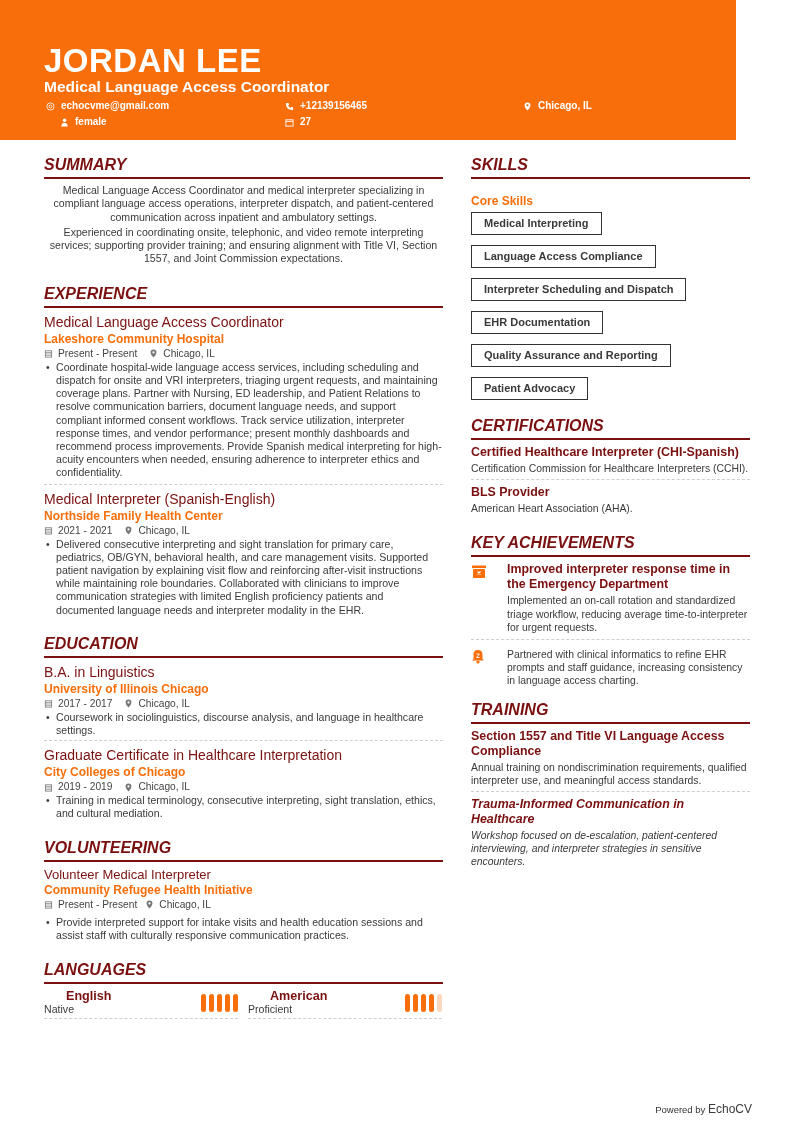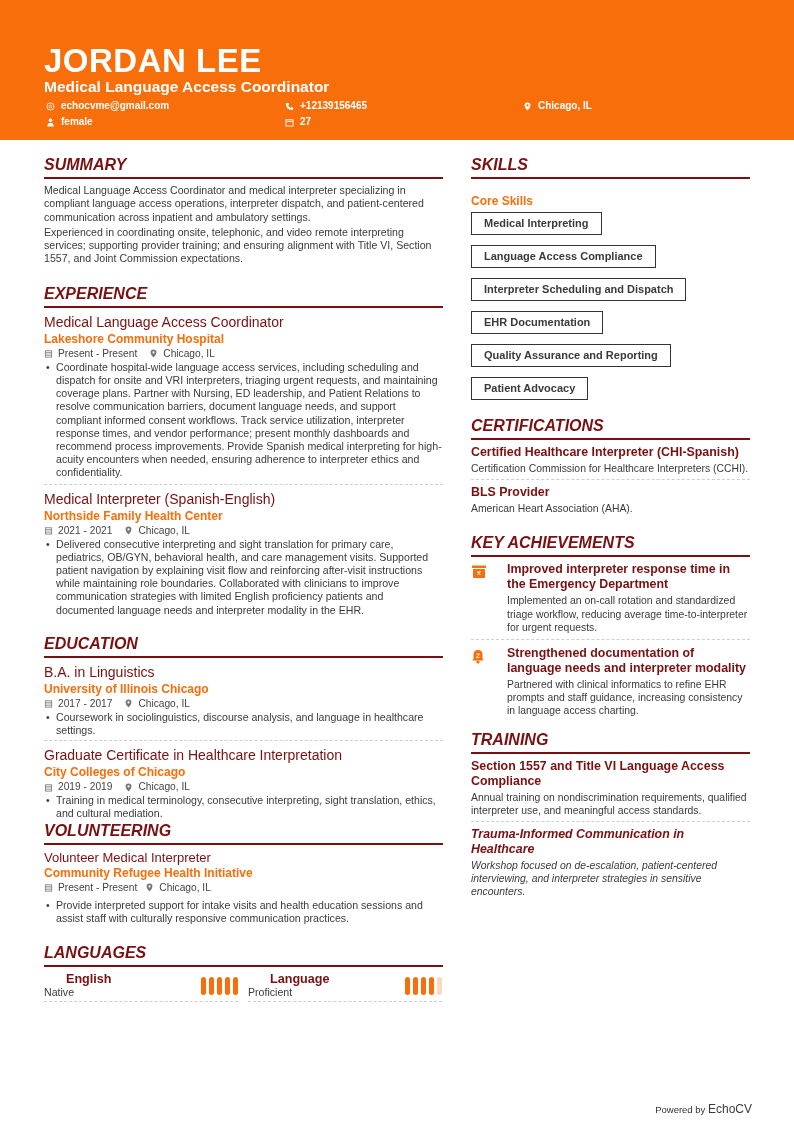--- a/index.html
+++ b/index.html
@@ -1,29 +1,29 @@
 <!DOCTYPE html>
 <html><head>
 <meta charset="utf-8">
 <style>
   * { box-sizing: border-box; margin: 0; padding: 0; }
   html, body { width: 794px; height: 1123px; background: #ffffff; }
   body { font-family: "Liberation Sans", sans-serif; color: #333333; position: relative; overflow: hidden; }
 
-  .header { position: absolute; left: 0; top: 0; width: 794px; height: 140px; background: #f76e0b; color: #ffffff; }
+  .header { position: absolute; left: 0; top: 0; width: 736px; height: 140px; background: #f76e0b; color: #ffffff; }
   .name { position: absolute; left: 44px; top: 42px; font-size: 33px; font-weight: bold; letter-spacing: 0.5px; line-height: 38px; }
   .title { position: absolute; left: 44px; top: 77px; font-size: 15.5px; font-weight: bold; line-height: 20px; }
   .contact { position: absolute; font-size: 10px; font-weight: bold; line-height: 14px; display: flex; align-items: center; gap: 6px; }
   .contact svg { width: 9px; height: 9px; }
 
   .col-left { position: absolute; left: 44px; top: 155px; width: 399px; }
   .col-right { position: absolute; left: 471px; top: 155px; width: 279px; }
 
   .sec-title { font-size: 16px; font-weight: bold; color: #7a1010; line-height: 20px; padding-bottom: 2px; border-bottom: 2px solid #7a1010; margin-bottom: 5px; font-style: italic; }
-  .para { font-size: 10.6px; line-height: 13.3px; color: #3a3a3a; }
+  .para { font-size: 10.6px; line-height: 13.3px; color: #3a3a3a; text-align: center; }
   .para + .para { margin-top: 2px; }
 
   .item-title { font-size: 14px; color: #7a1010; line-height: 18px; }
   .item-org { font-size: 12px; font-weight: bold; color: #f76e0b; line-height: 16px; }
   .meta { font-size: 10.2px; color: #444; line-height: 14px; display: flex; align-items: center; }
   .meta svg { width: 9px; height: 9px; margin-right: 5px; }
   .meta .loc { margin-left: 12px; display: flex; align-items: center; }
   .bullet { font-size: 10.6px; line-height: 13.2px; color: #3a3a3a; padding-left: 12px; position: relative; }
   .bullet::before { content: "•"; position: absolute; left: 2px; top: 0; }
   .dash { border-bottom: 1px dashed #cfcfcf; }
@@ -70,21 +70,21 @@
       </svg>
     <span>+12139156465</span>
   </div>
   <div class="contact" style="left:523px; top:99px;">
     <svg viewBox="0 0 10 10">
         <path d="M5 0.5 A3.3 3.3 0 0 1 8.3 3.8 Q8.3 6 5 9.5 Q1.7 6 1.7 3.8 A3.3 3.3 0 0 1 5 0.5Z" fill="#fff"></path>
         <circle cx="5" cy="3.8" r="1.2" fill="#f76e0b"></circle>
       </svg>
     <span>Chicago, IL</span>
   </div>
-  <div class="contact" style="left:46px; top:115px;">
+  <div class="contact" style="left:60px; top:115px;">
     <svg viewBox="0 0 10 10">
         <circle cx="5" cy="2.5" r="2" fill="#fff"></circle>
         <path d="M1.5 9.5 Q1.5 5.2 5 5.2 Q8.5 5.2 8.5 9.5Z" fill="#fff"></path>
       </svg>
     <span>female</span>
   </div>
   <div class="contact" style="left:285px; top:115px;">
     <svg viewBox="0 0 10 10">
         <rect x="1" y="2" width="8" height="7" fill="none" stroke="#fff" stroke-width="1"></rect>
         <line x1="1" y1="3.8" x2="9" y2="3.8" stroke="#fff" stroke-width="1"></line>
@@ -190,21 +190,21 @@
               <path d="M5 0.5 A3.3 3.3 0 0 1 8.3 3.8 Q8.3 6 5 9.5 Q1.7 6 1.7 3.8 A3.3 3.3 0 0 1 5 0.5Z" fill="#777"></path>
               <circle cx="5" cy="3.8" r="1.2" fill="#fff"></circle>
             </svg>
             <span>Chicago, IL</span>
           </span>
       </div>
       <div class="bullet">Training in medical terminology, consecutive interpreting, sight translation, ethics, and cultural mediation.</div>
     </div>
   </section>
 
-  <section style="">
+  <section style="margin-top:17px;">
     <div class="sec-title">VOLUNTEERING</div>
     <div>
       <div class="item-title" style="font-size:13px; line-height:16px;">Volunteer Medical Interpreter</div>
       <div class="item-org" style="line-height:15px;">Community Refugee Health Initiative</div>
       <div class="meta" style="margin-bottom:4px;">
         <svg viewBox="0 0 10 10">
             <rect x="1.5" y="2" width="7" height="7" fill="none" stroke="#777" stroke-width="0.9"></rect>
             <line x1="1.5" y1="4" x2="8.5" y2="4" stroke="#777" stroke-width="0.8"></line>
             <line x1="1.5" y1="5.6" x2="8.5" y2="5.6" stroke="#777" stroke-width="0.6"></line>
             <line x1="1.5" y1="7.2" x2="8.5" y2="7.2" stroke="#777" stroke-width="0.6"></line>
@@ -233,21 +233,21 @@
         <div class="bars">
           <div class="bar"></div>
           <div class="bar"></div>
           <div class="bar"></div>
           <div class="bar"></div>
           <div class="bar"></div>
         </div>
       </div>
       <div class="lang">
         <div>
-          <div class="lang-name">Language</div>
+          <div class="lang-name">American</div>
           <div class="lang-level">Proficient</div>
         </div>
         <div class="bars">
           <div class="bar"></div>
           <div class="bar"></div>
           <div class="bar"></div>
           <div class="bar"></div>
           <div class="bar off"></div>
         </div>
       </div>
@@ -299,21 +299,20 @@
     </div>
     <div class="ach" style="padding-top:6px;">
       <div class="ach-icon">
         <svg width="14" height="15" viewBox="0 0 14 15">
             <path d="M7 1 Q11.5 1 11.5 6 L11.5 10 L13 11.5 L1 11.5 L2.5 10 L2.5 6 Q2.5 1 7 1Z" fill="#f76e0b"></path>
             <circle cx="7" cy="13" r="1.6" fill="#f76e0b"></circle>
             <path d="M5.5 5 L8.5 5 L5.5 8.5 L8.5 8.5" stroke="#fff" stroke-width="0.9" fill="none"></path>
           </svg>
       </div>
       <div class="ach-body">
-        <div class="cert-title">Strengthened documentation of language needs and interpreter modality</div>
         <div class="cert-desc">Partnered with clinical informatics to refine EHR prompts and staff guidance, increasing consistency in language access charting.</div>
       </div>
     </div>
   </section>
 
   <section style="margin-top:12px;">
     <div class="sec-title">TRAINING</div>
     <div class="dash" style="padding-bottom:4px;">
       <div class="cert-title">Section 1557 and Title VI Language Access Compliance</div>
       <div class="cert-desc">Annual training on nondiscrimination requirements, qualified interpreter use, and meaningful access standards.</div>

